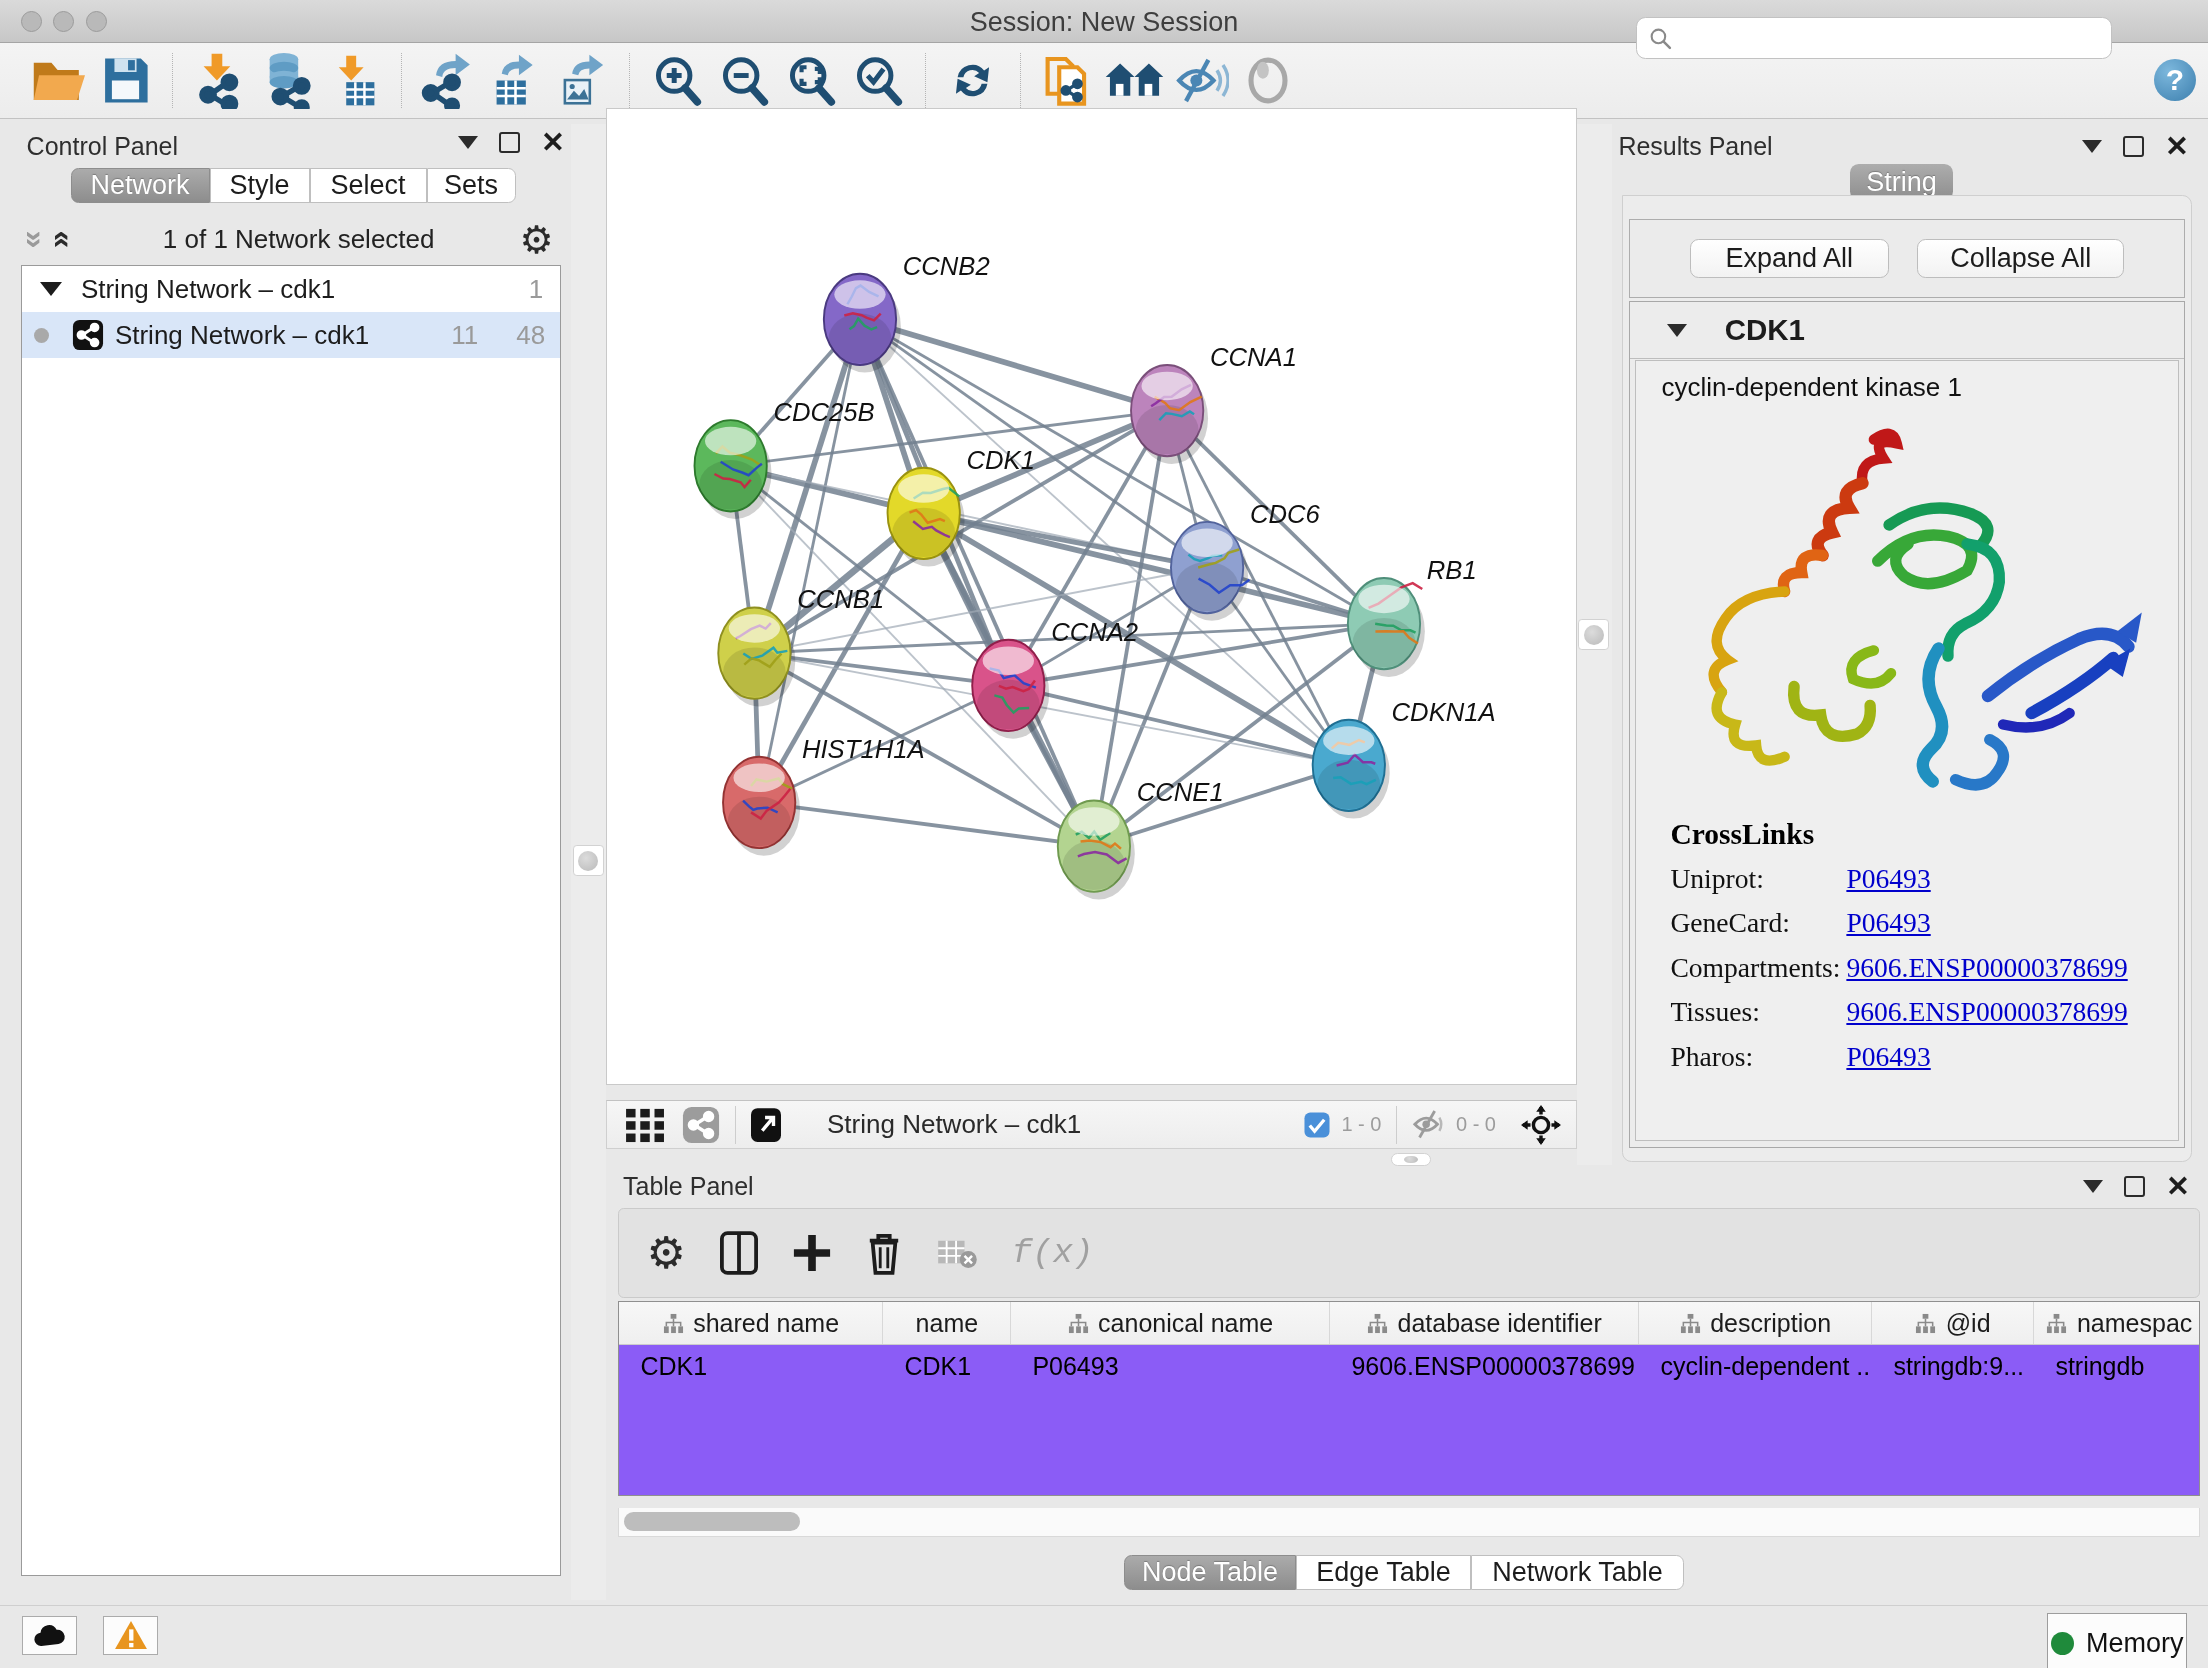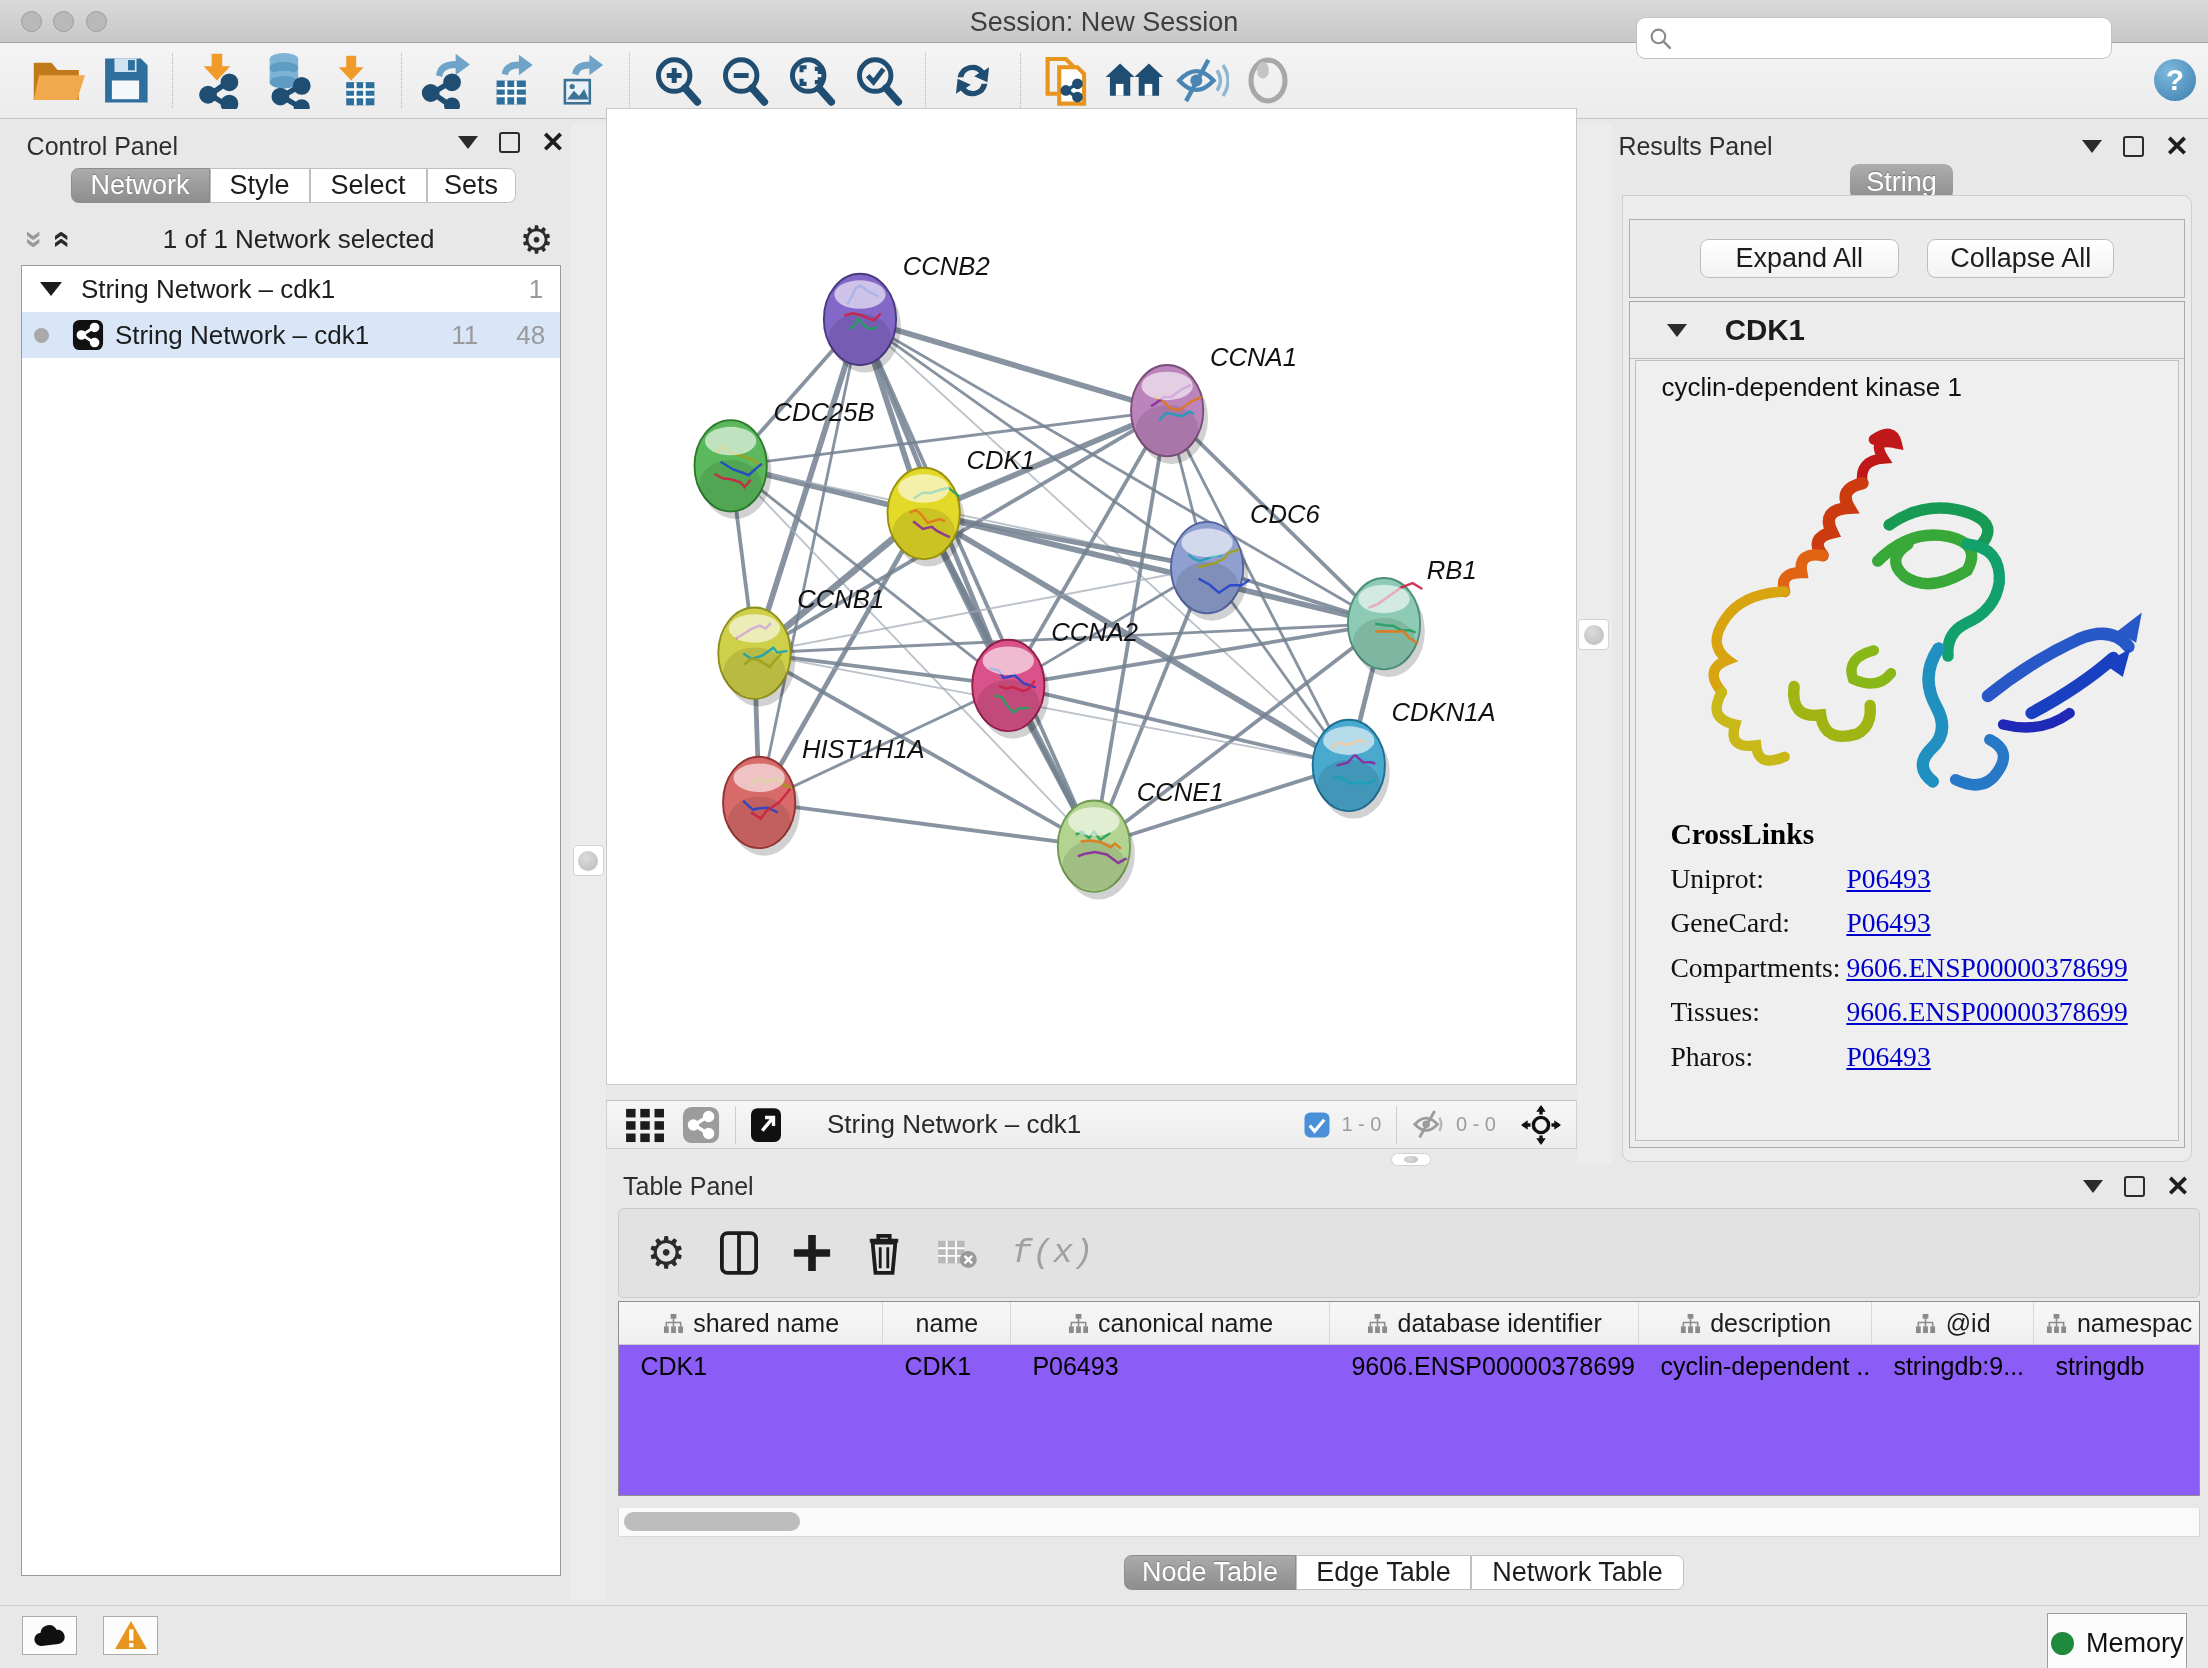--- a/index.html
+++ b/index.html
@@ -597,21 +597,21 @@
     <div class="panel-ctrls">
       <div class="pc-collapse"></div>
       <div class="pc-float"></div>
       <div class="pc-close">✕</div>
     </div>
   </div>
   <div class="rp-tab">String</div>
   <div class="rp-body">
     <div class="rp-expandbox">
       <div class="rp-btn" style="width:199px">Expand All</div>
-      <div class="rp-btn" style="width:187px">Collapse All</div>
+      <div class="rp-btn" style="width:207px">Collapse All</div>
     </div>
     <div class="rp-protein-box">
       <div class="rp-prot-head">
         <span style="width:95px; display:flex; justify-content:center">
             <span class="pc-collapse"></span>
           </span>
         <span style="font-size:29.5px; font-weight:bold">CDK1</span>
       </div>
       <div class="rp-inner">
         <div class="rp-desc">cyclin-dependent kinase 1</div>

